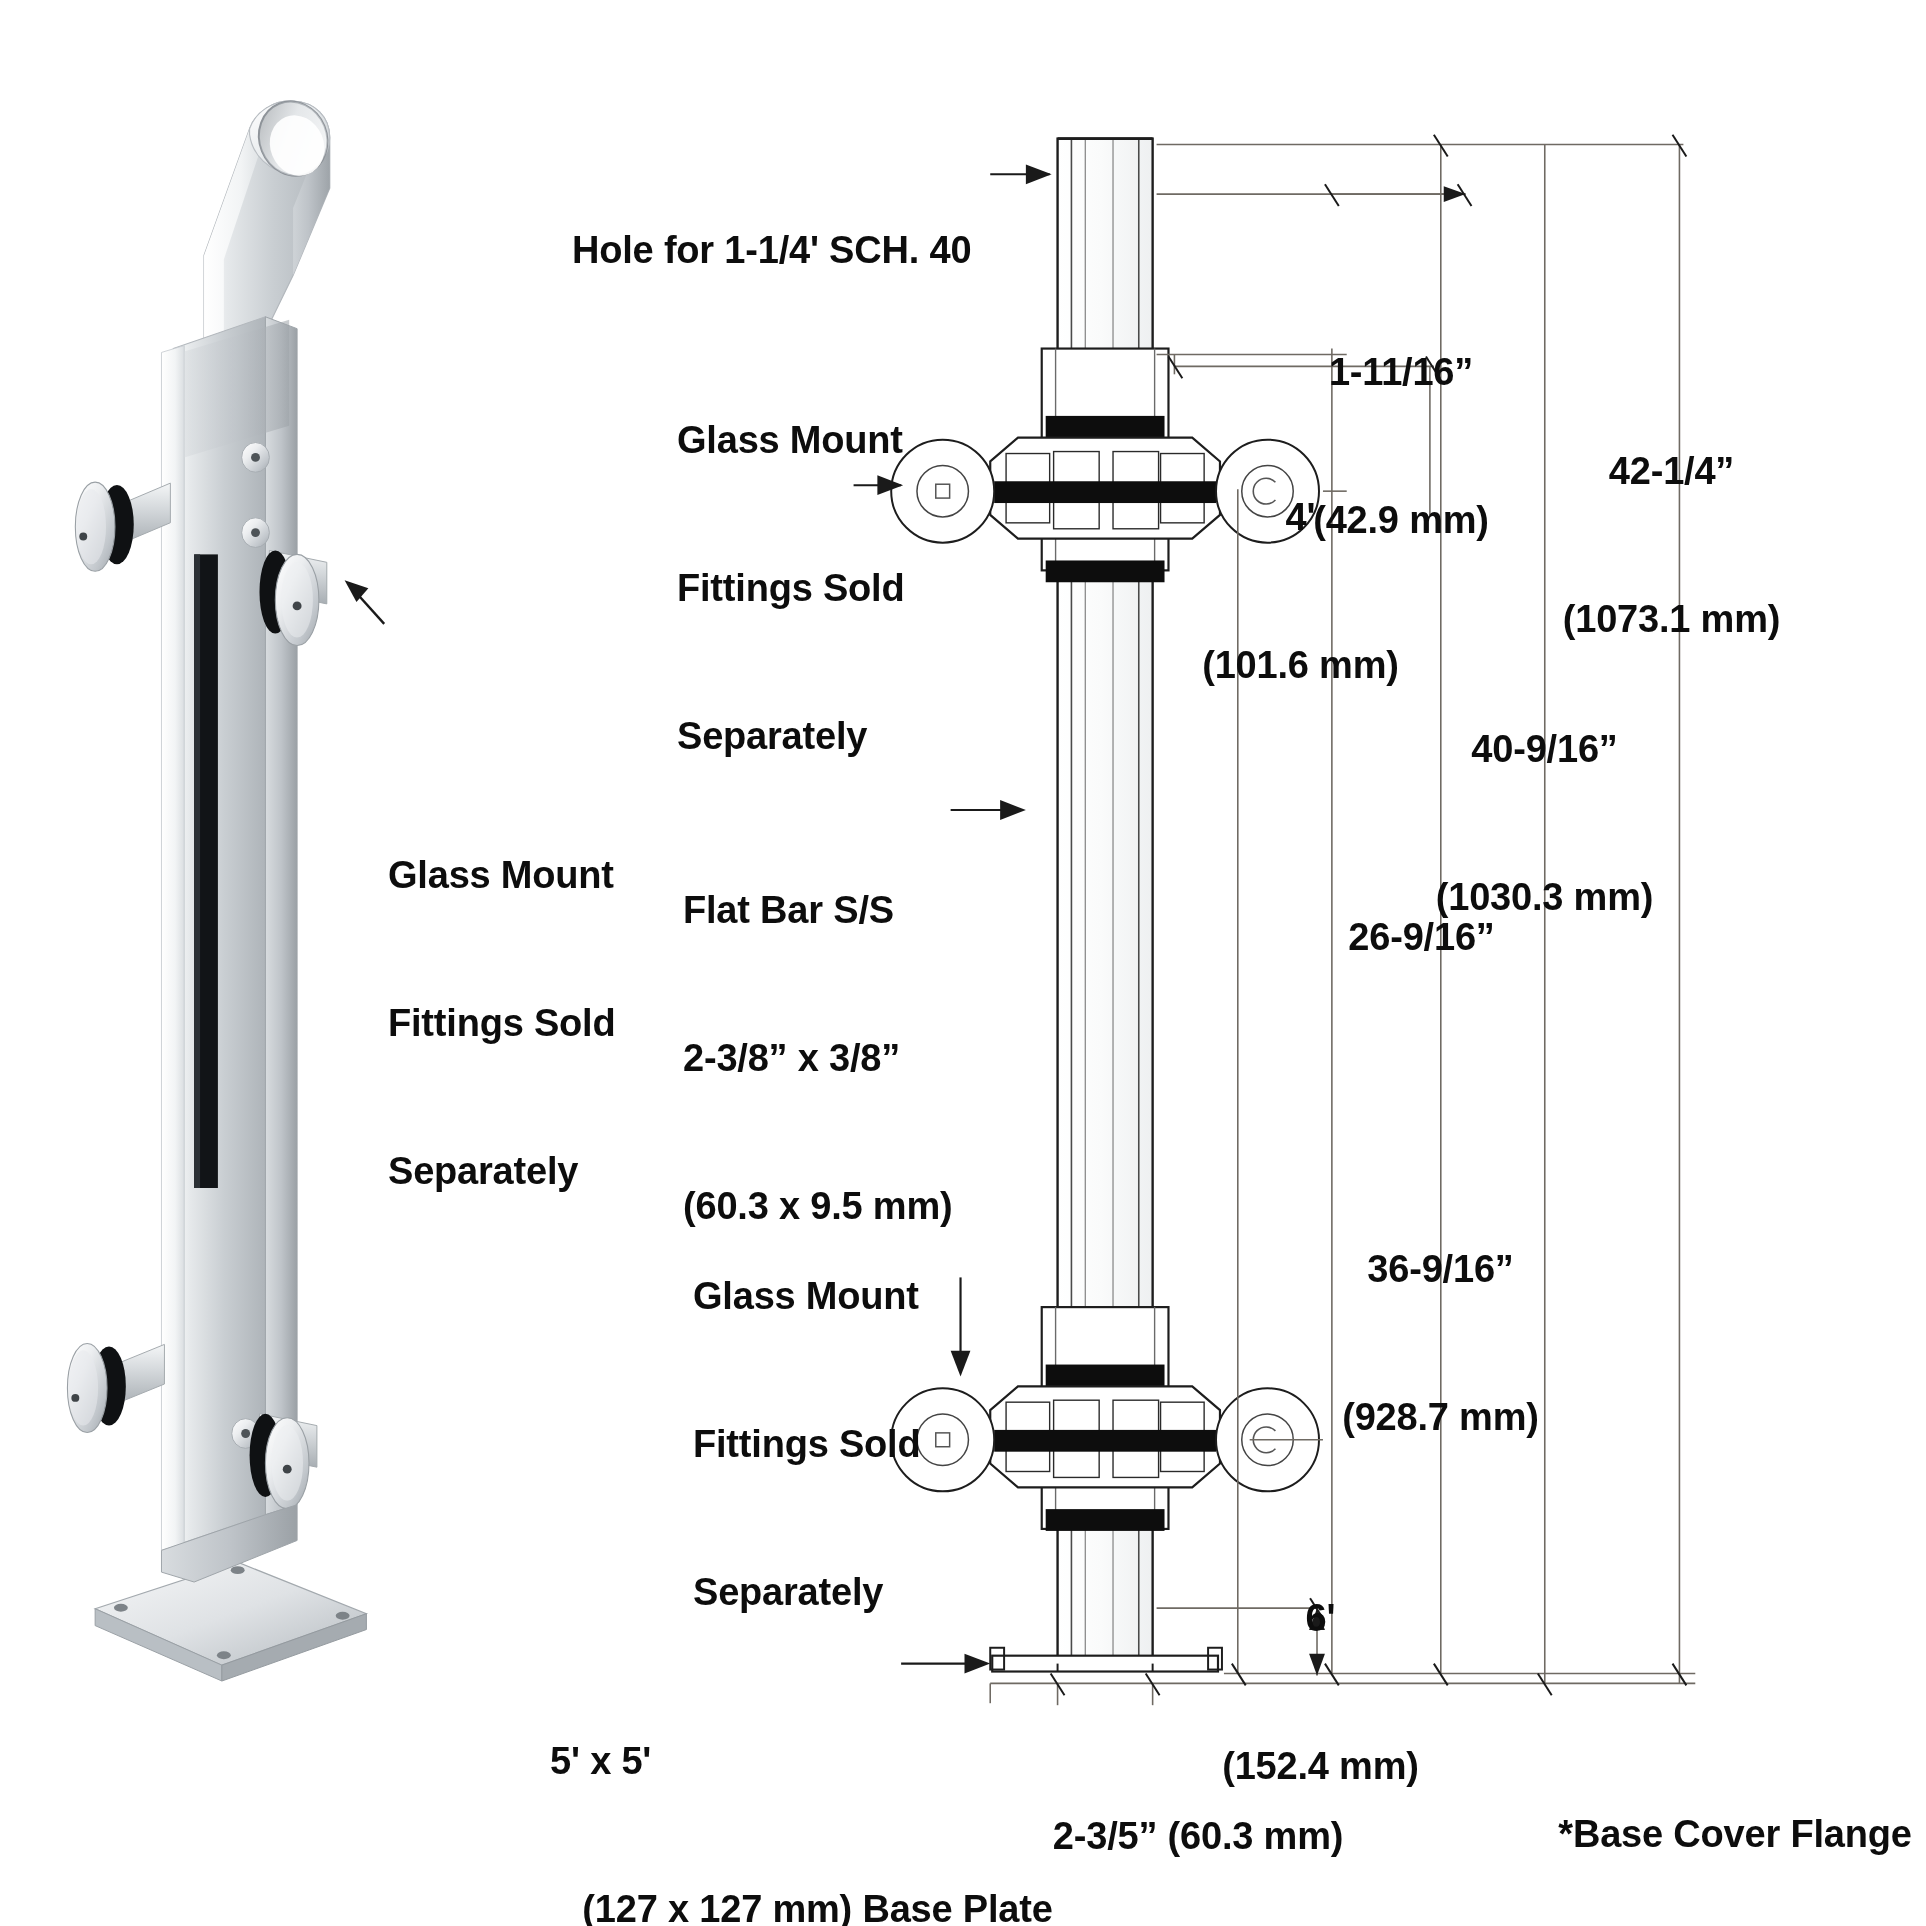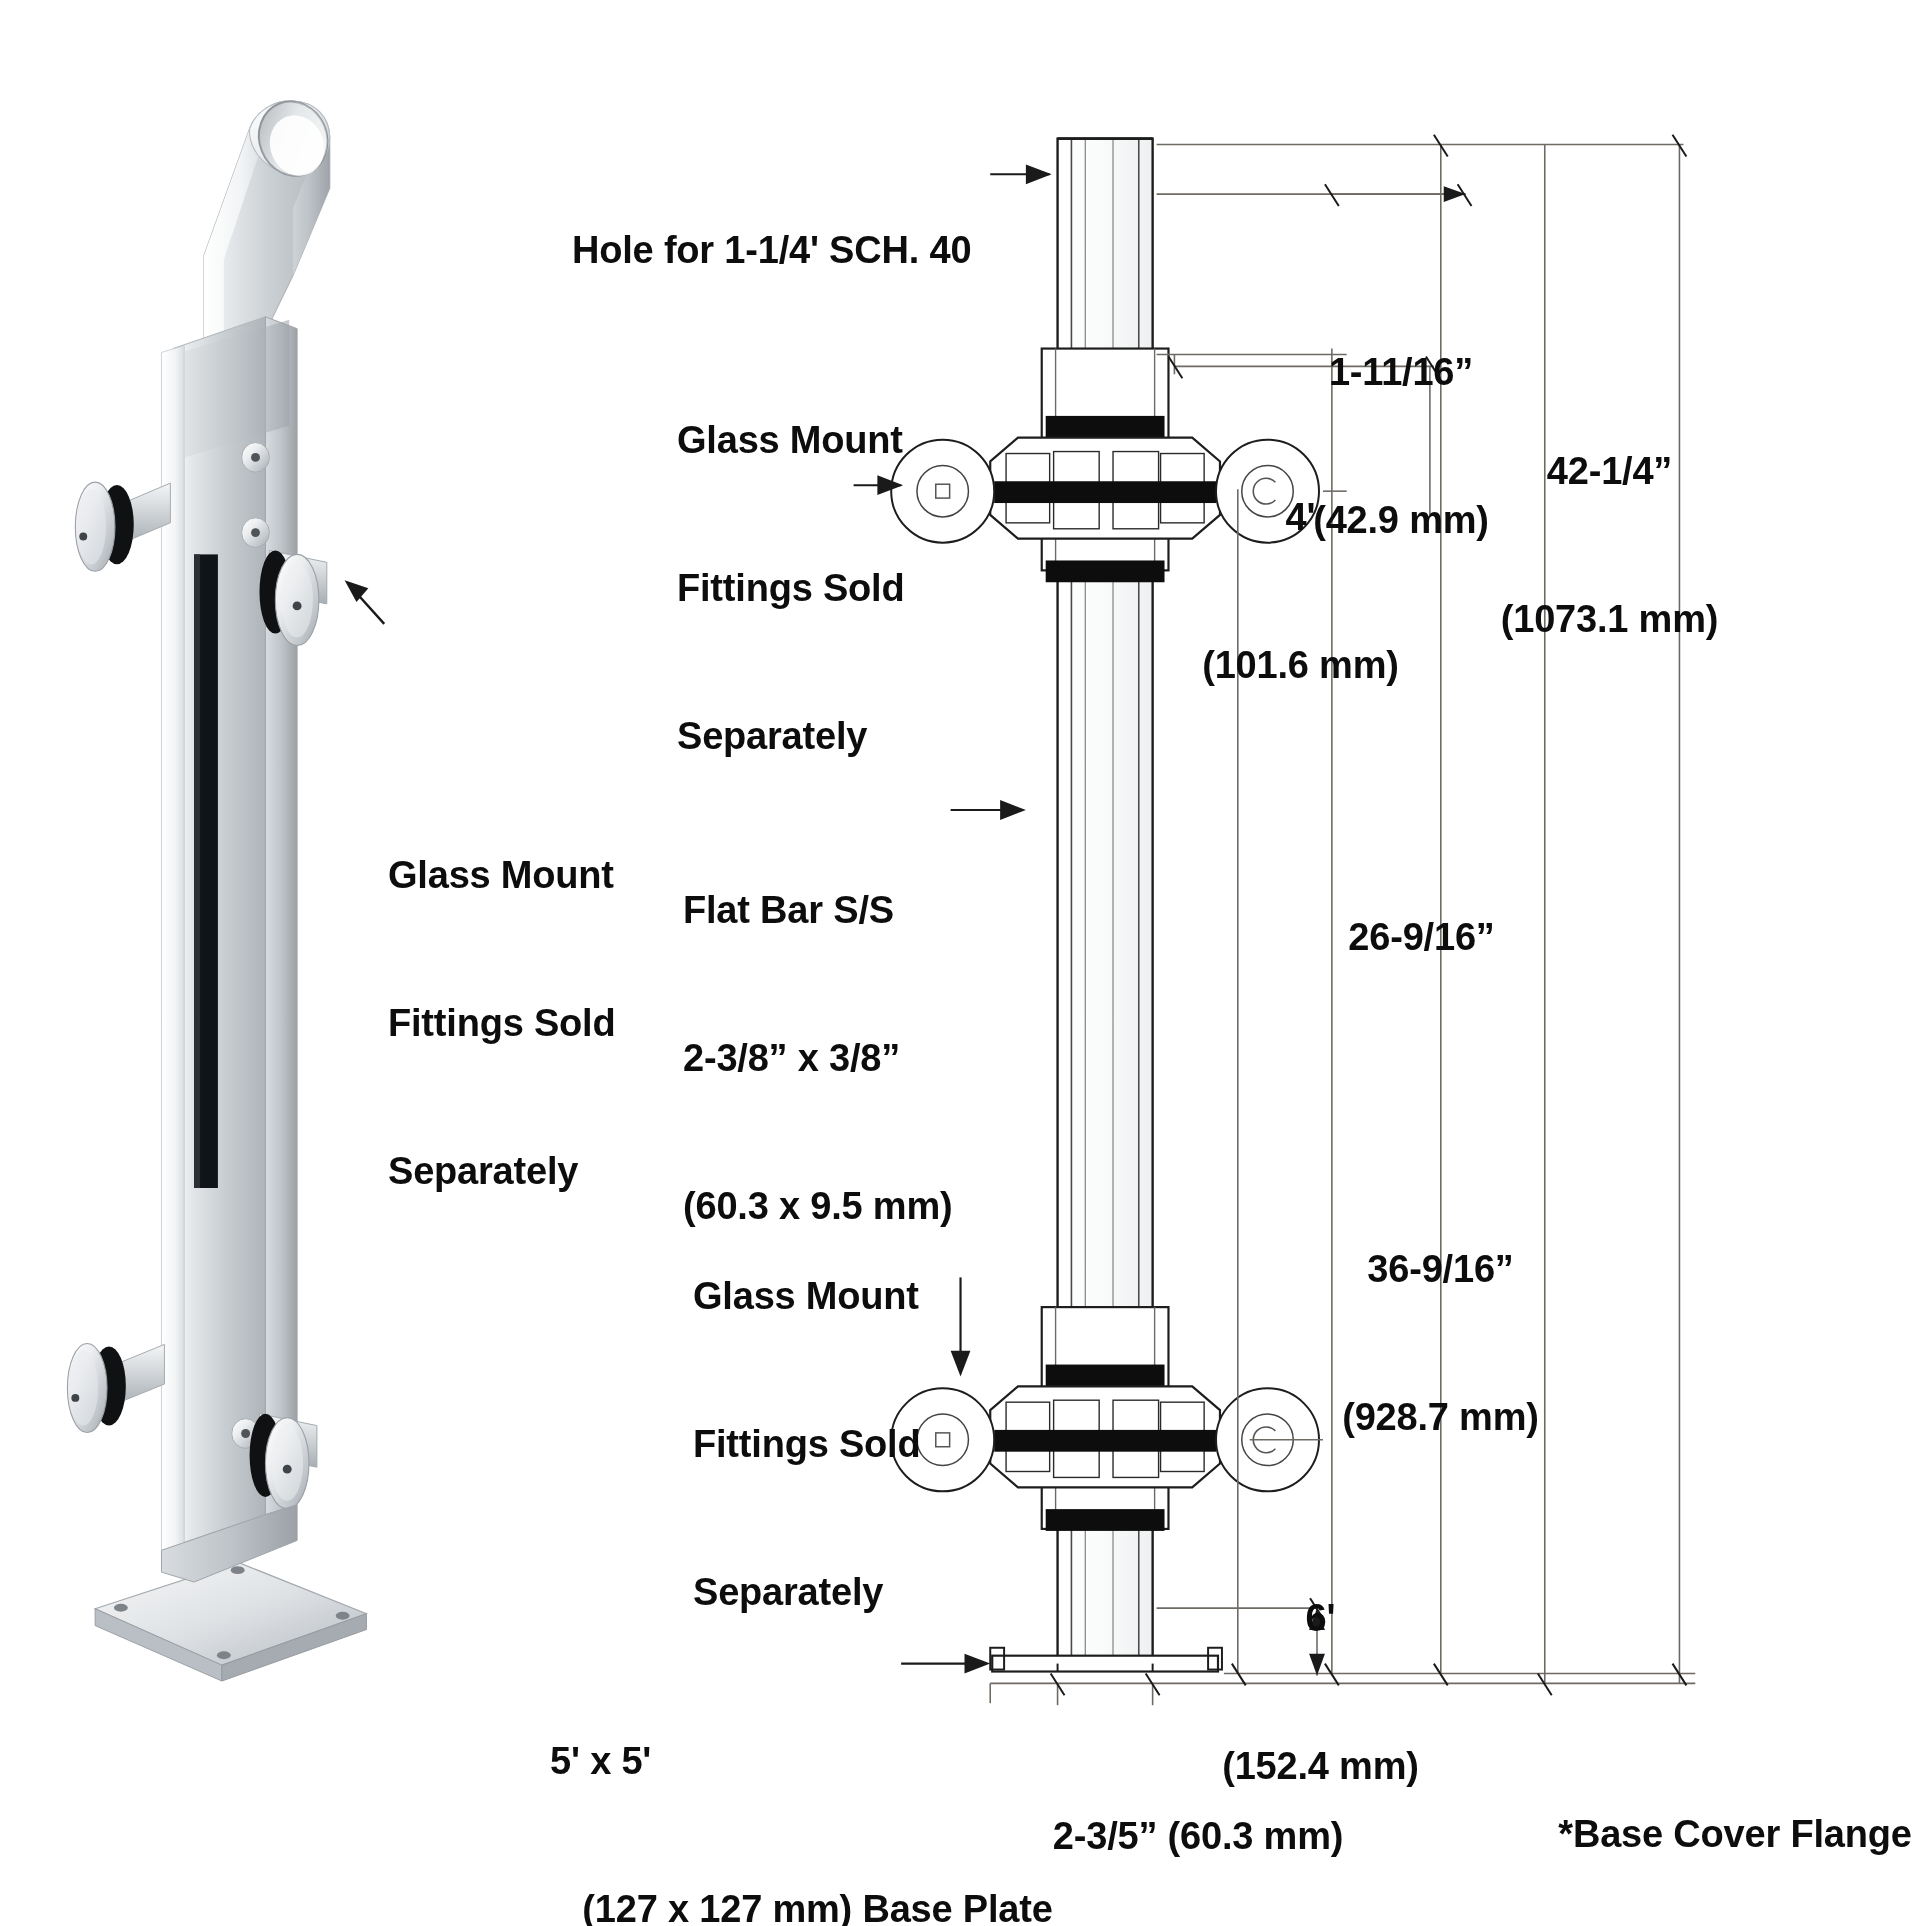--- a/index.html
+++ b/index.html
@@ -389,25 +389,29 @@
   <div class="label c" style="left:1277px; top:249px; width:248px;text-align:center;">
     <div>1-11/16”</div>
     <div>(42.9 mm)</div>
   </div>
 
   <div class="label c" style="left:1168px; top:394px; width:265px;">
     <div>4'</div>
     <div>(101.6 mm)</div>
   </div>
 
-  <div class="label c" style="left:1460px; top:348px; width:299px;">
+  <div class="label c" style="left:1522px; top:348px; width:299px;">
     <div>42-1/4”</div>
     <div>(1073.1 mm)</div>
   </div>
 
+  <div class="label c" style="left:1386px; top:626px; width:317px;">
+    <div>40-9/16”</div>
+    <div>(1030.3 mm)</div>
+  </div>
 
   <div class="label c" style="left:1263px; top:814px; width:317px;">
     <div>26-9/16”</div>
   </div>
 
   <div class="label c" style="left:1282px; top:1146px; width:317px;">
     <div>36-9/16”</div>
     <div>(928.7 mm)</div>
   </div>
 

